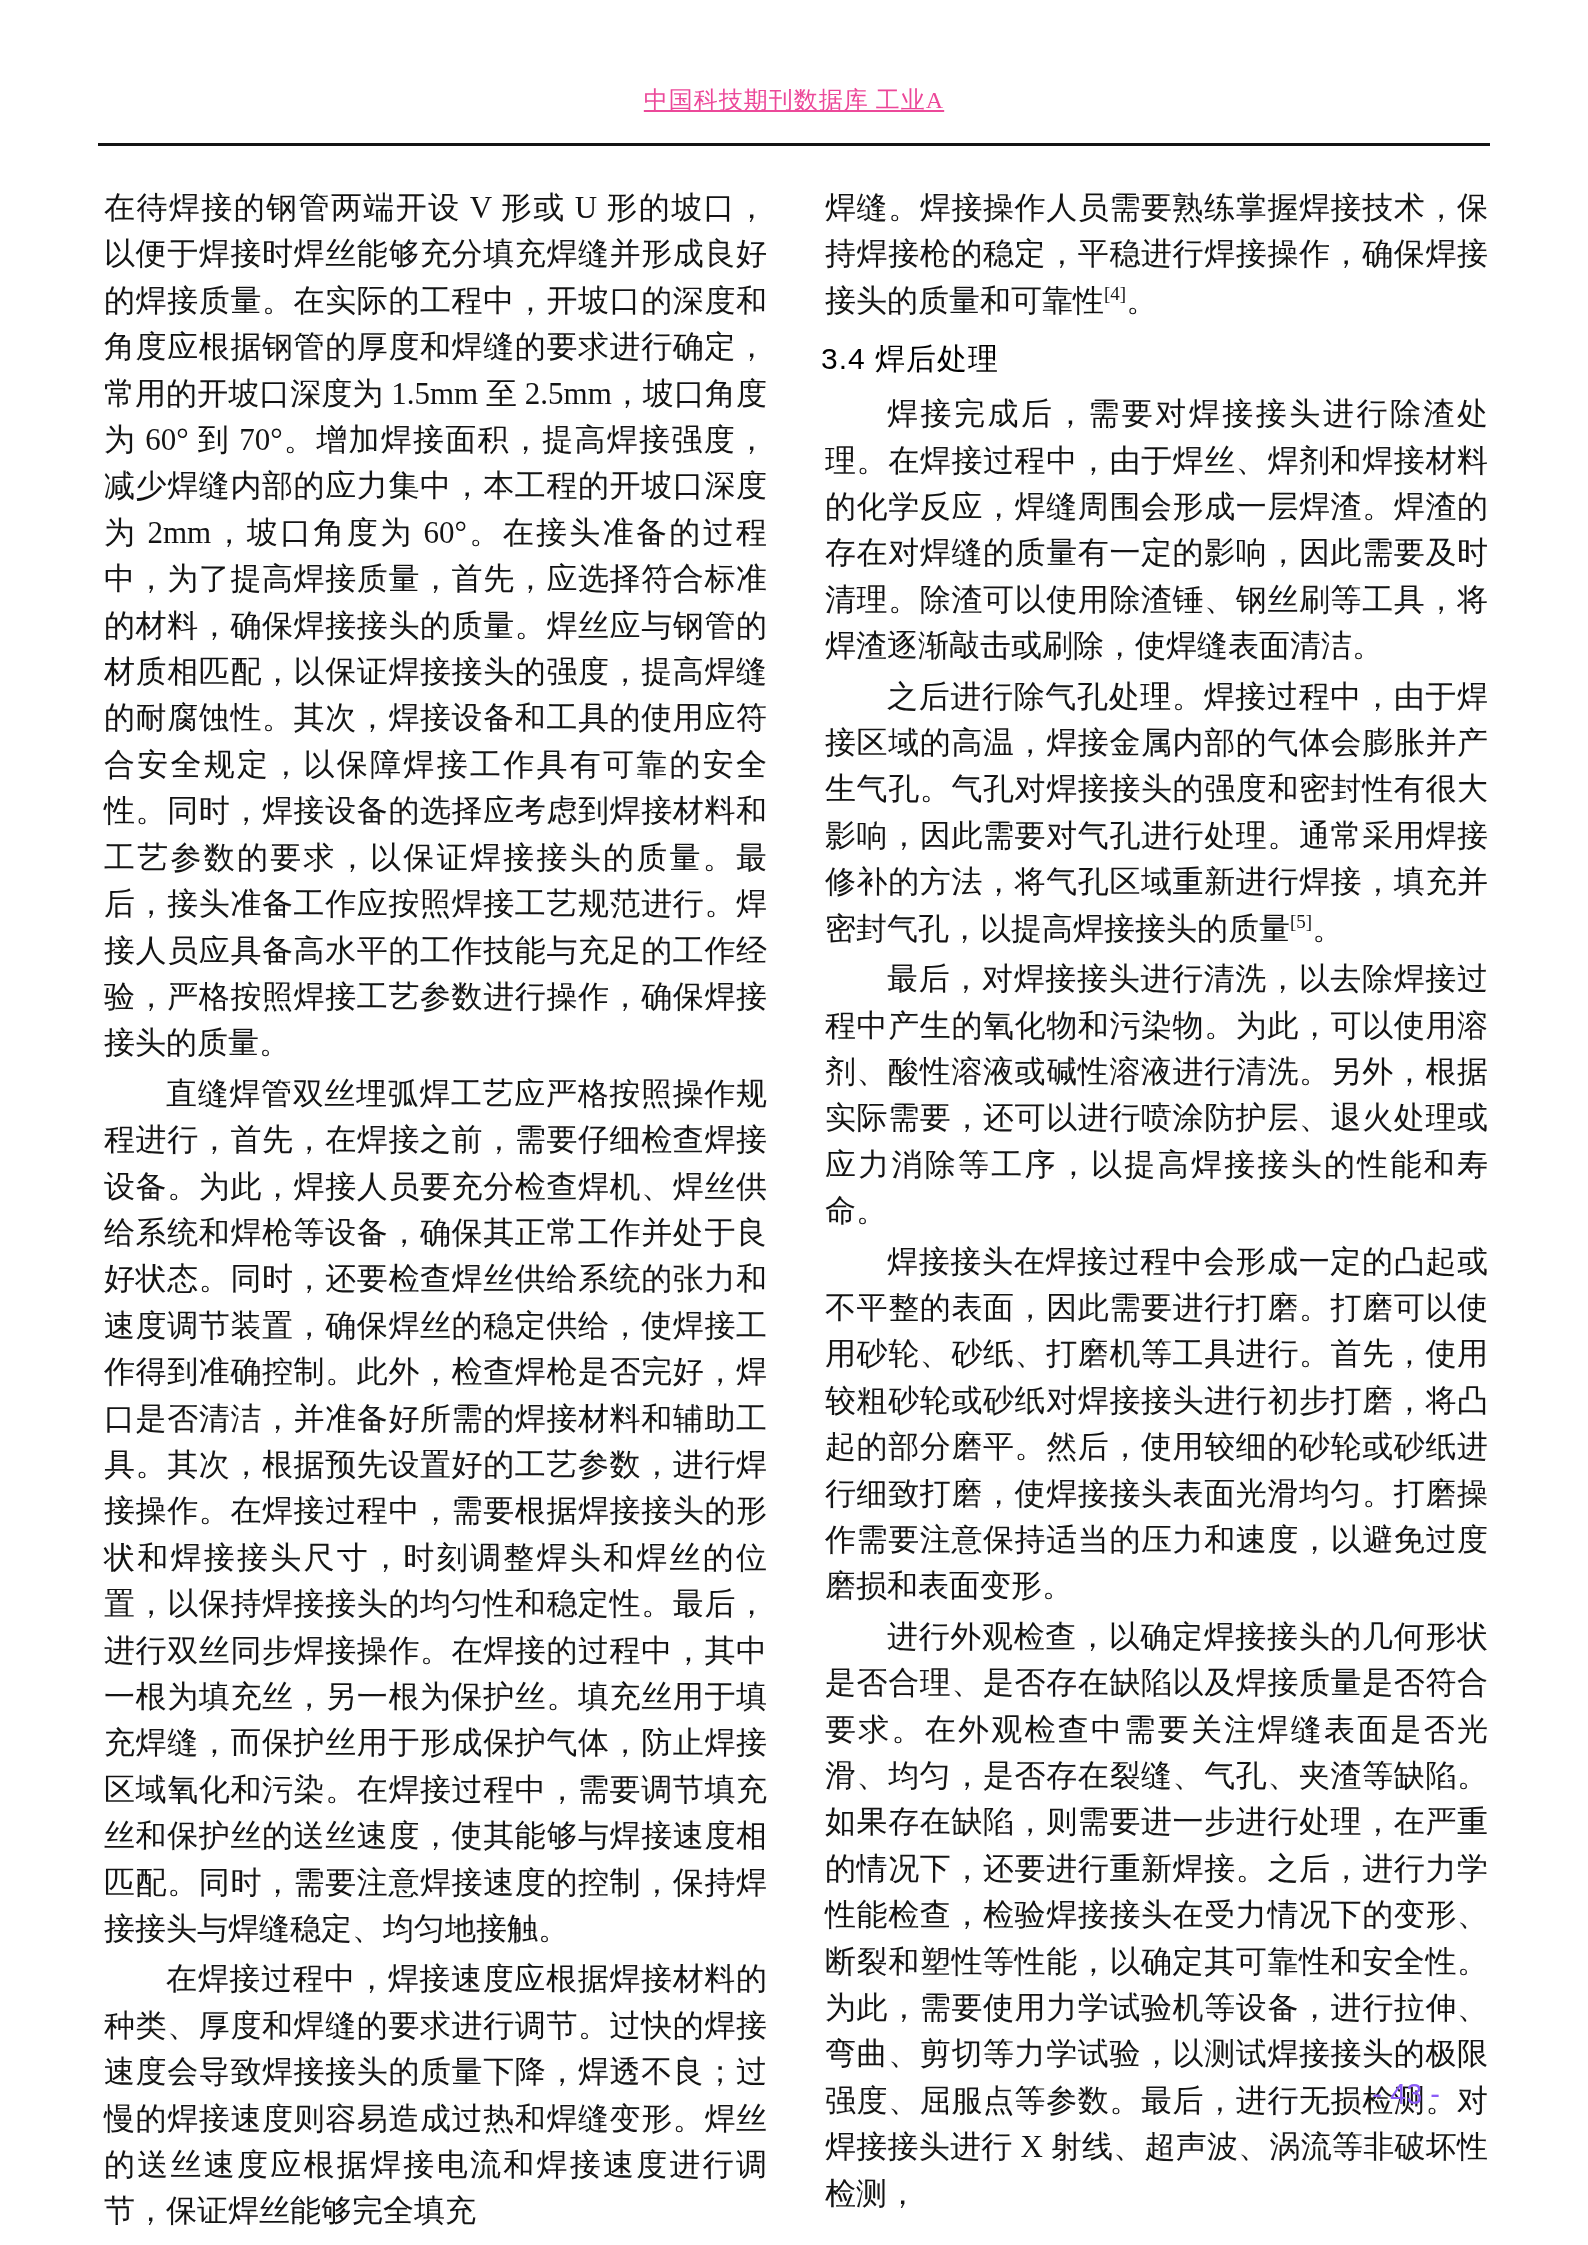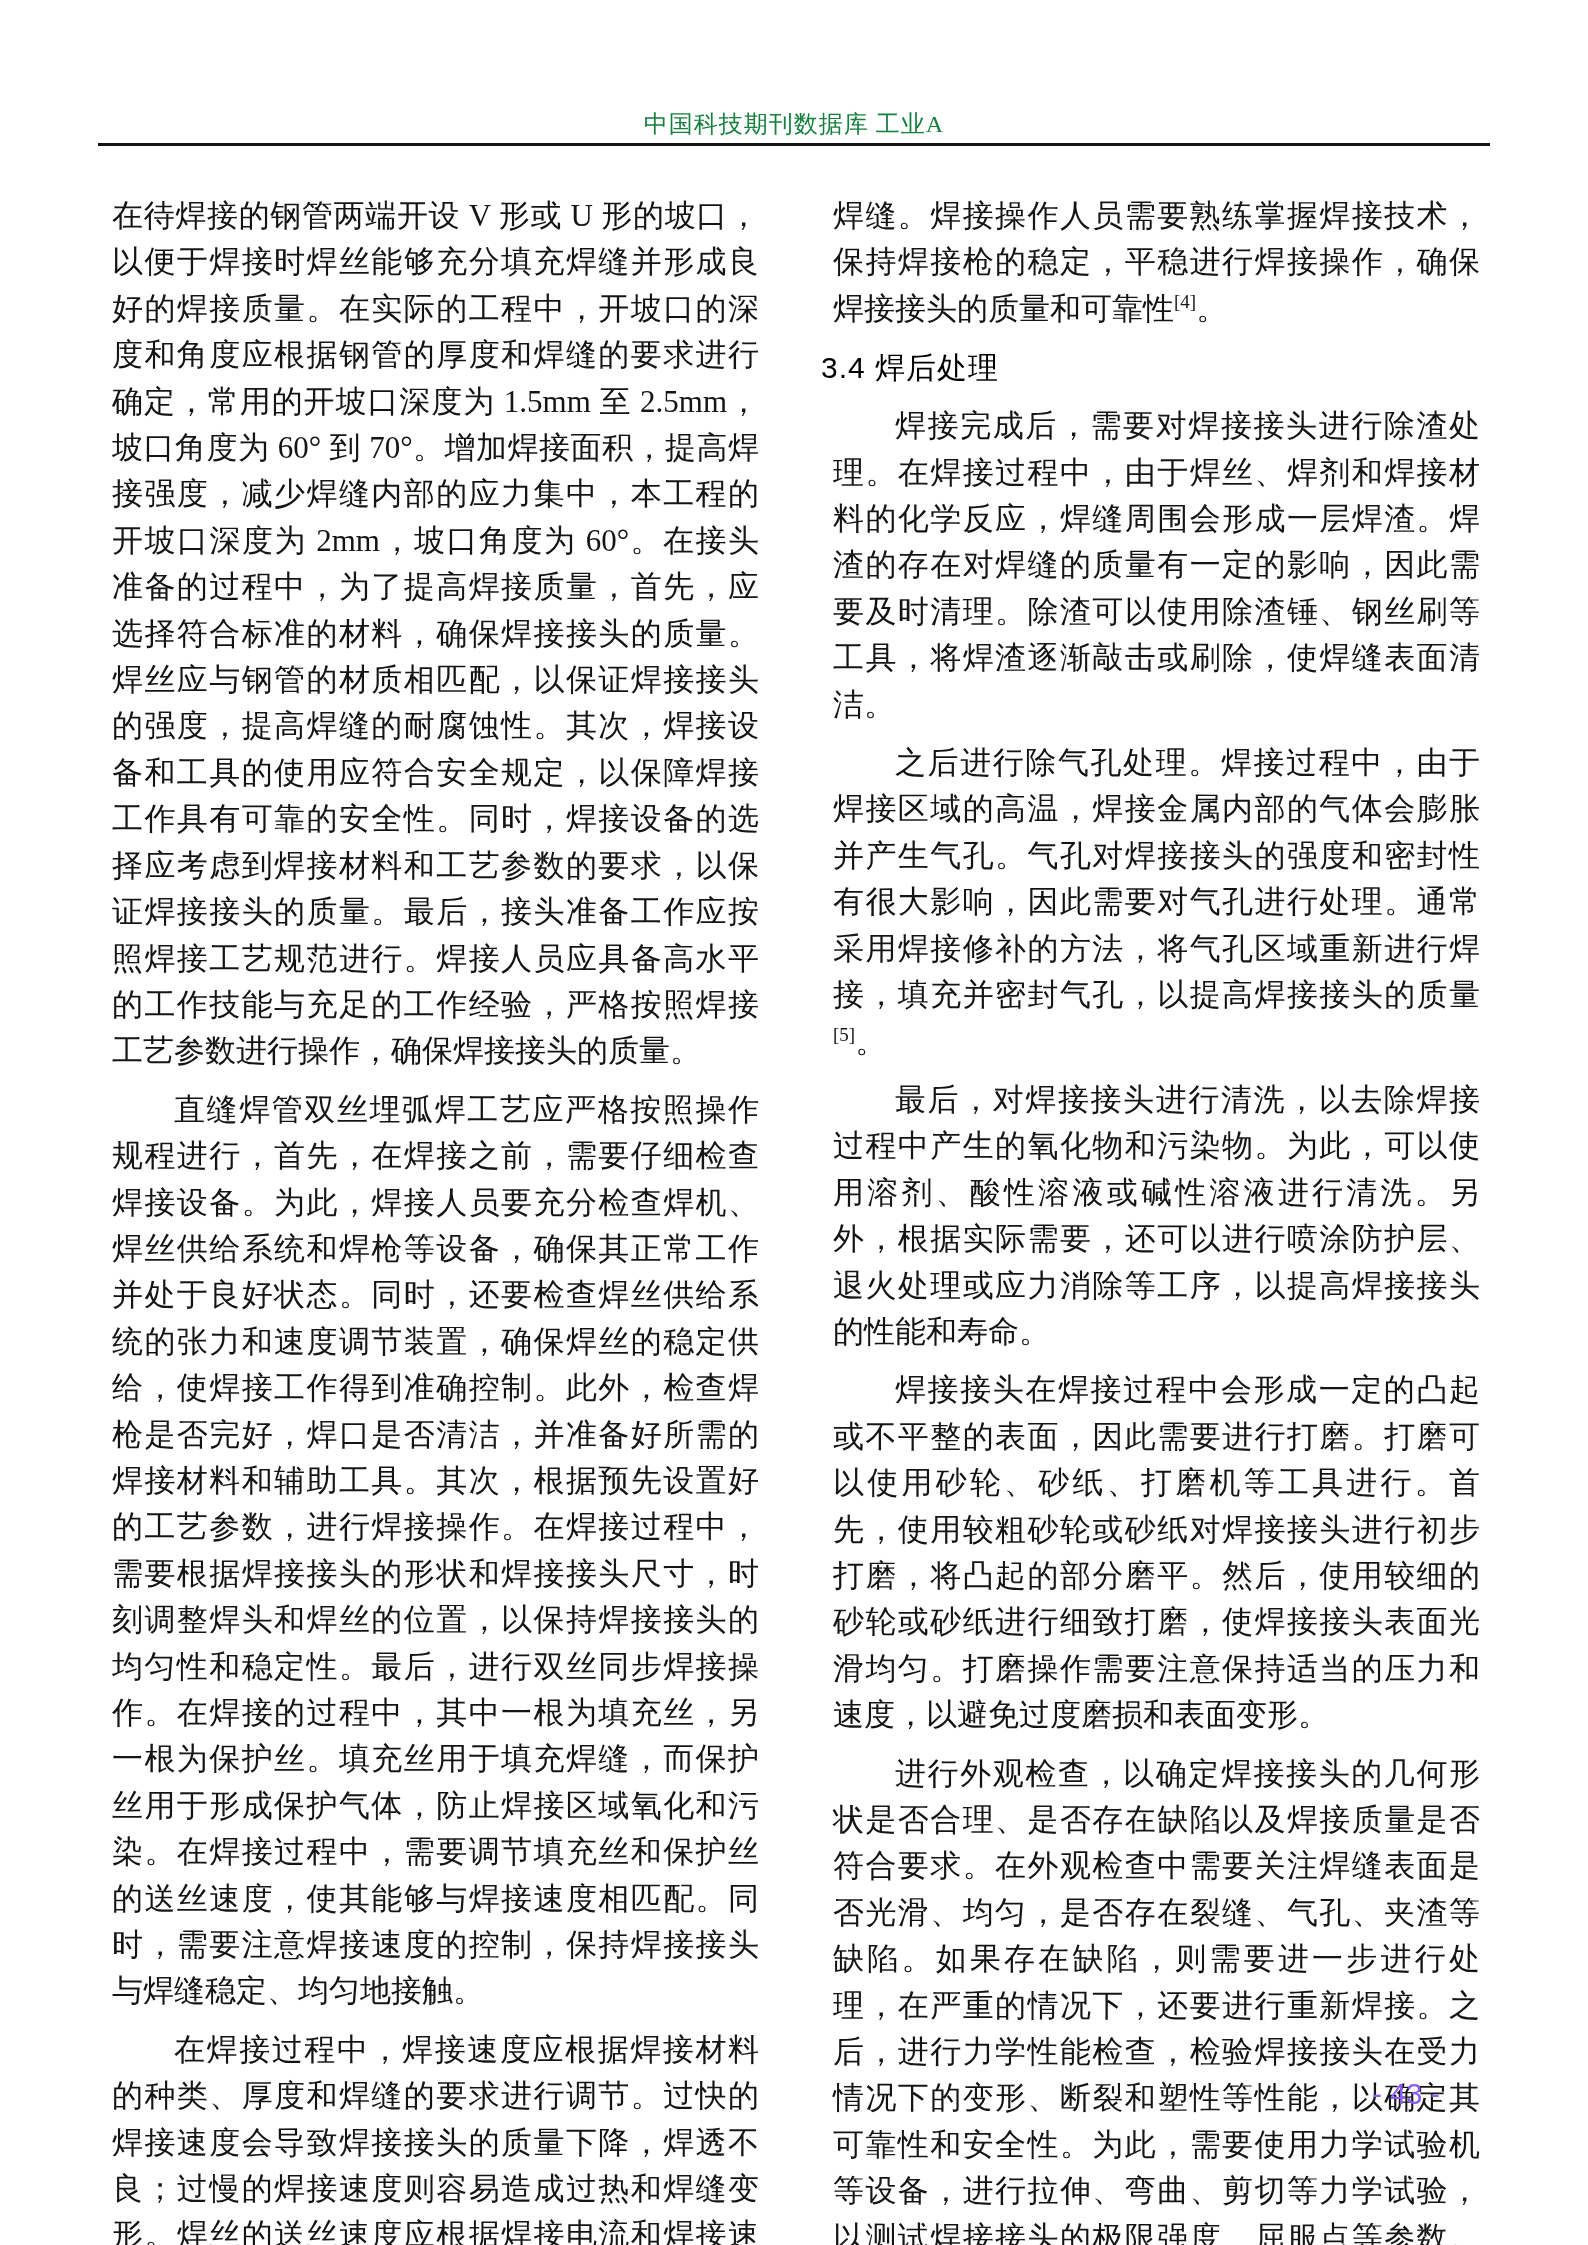--- a/index.html
+++ b/index.html
@@ -7,47 +7,48 @@
     position: relative;
     width: 1588px;
     height: 2245px;
     background: #ffffff;
     font-family: "Liberation Serif", "DejaVu Serif", serif;
     color: #141414;
     overflow: hidden;
   }
   .header-title {
     position: absolute;
-    top: 108px;
+    top: 84px;
     left: 0;
     width: 100%;
     text-align: center;
     font-size: 24px;
     letter-spacing: 1px;
-    color: #15803d;
+    color: #ec4899;
+    text-decoration: underline;
   }
   .header-rule {
     position: absolute;
     top: 143px;
     left: 98px;
     width: 1392px;
     height: 3px;
     background: #141414;
   }
   .columns {
     position: absolute;
     top: 181px;
     left: 100px;
     width: 1392px;
     display: flex;
     gap: 50px;
   }
   .column { width: 671px; }
   .para {
-    margin: 12px;
+    margin: 4px;
     font-size: 31px;
     line-height: 46.4px;
     text-align: justify;
     color: #141414;
   }
   .para.indent { text-indent: 2em; }
   .sec-heading {
     margin: 11px 0 9px 0;
     font-family: "Liberation Sans", "DejaVu Sans", sans-serif;
     font-weight: normal;

